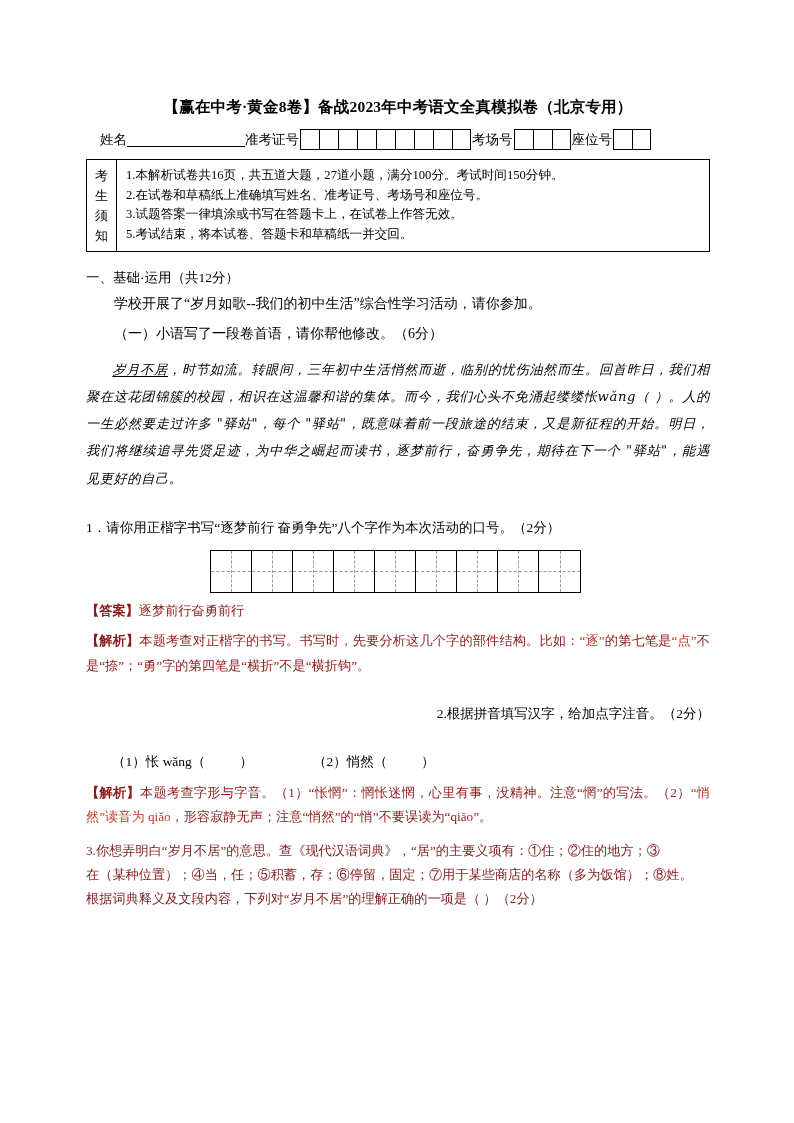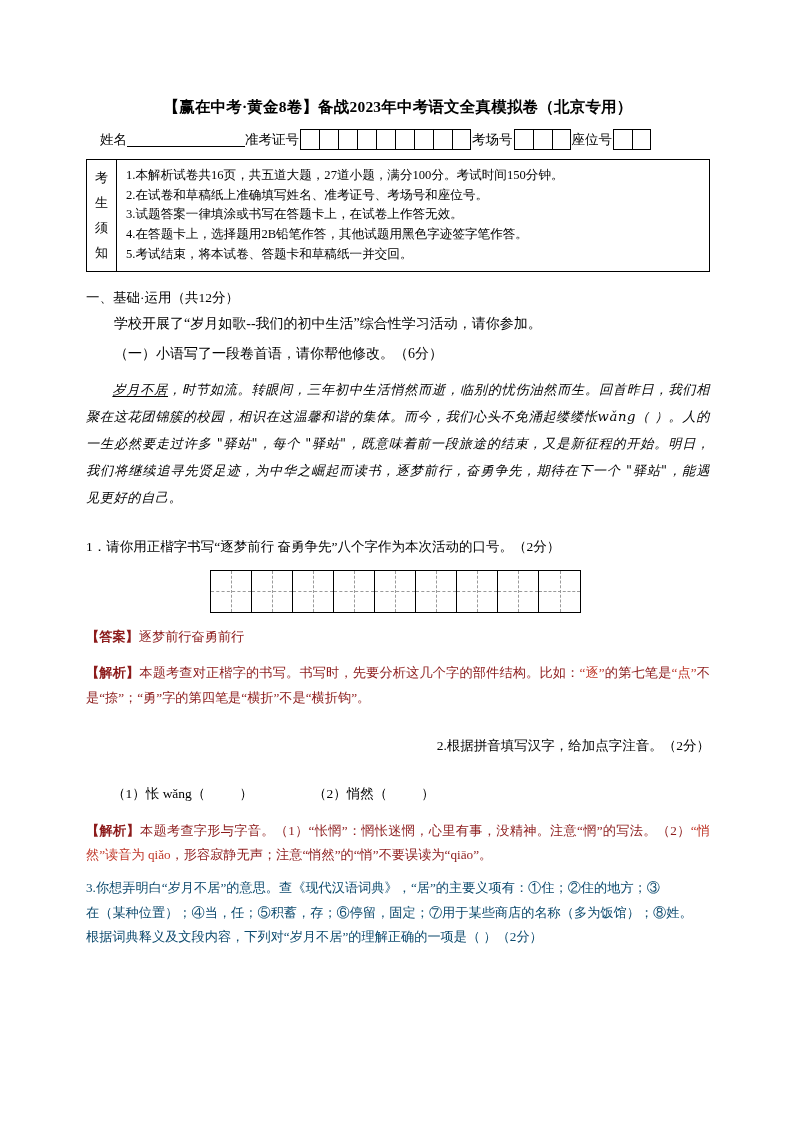--- a/index.html
+++ b/index.html
@@ -183,21 +183,21 @@
     top: 0; bottom: 0;
     left: 50%;
     border-left: 1px dashed #9a9a9a;
   }
 
   
   .ans {
     color: #8c1b1b;
     font-size: 13.2px;
     line-height: 1.85;
-    margin-top: 12px;
+    margin-top: 6px;
     text-align: justify;
   }
   .ans .tag { font-weight: bold; }
   .ans .hl { color: #c0392b; }
   .ans-tight { margin-top: 4px; }
   .gap { display: inline-block; width: 34px; }
   .gap-sm { display: inline-block; width: 26px; }
 </style>
 </head>
 <body>
@@ -239,21 +239,20 @@
       <div class="notice-side">
         <span>考</span>
         <span>生</span>
         <span>须</span>
         <span>知</span>
       </div>
       <div class="notice-body">
         <div class="line">1.本解析试卷共16页，共五道大题，27道小题，满分100分。考试时间150分钟。</div>
         <div class="line">2.在试卷和草稿纸上准确填写姓名、准考证号、考场号和座位号。</div>
         <div class="line">3.试题答案一律填涂或书写在答题卡上，在试卷上作答无效。</div>
-        <div class="line">4.在答题卡上，选择题用2B铅笔作答，其他试题用黑色字迹签字笔作答。</div>
         <div class="line">5.考试结束，将本试卷、答题卡和草稿纸一并交回。</div>
       </div>
     </div>
 
     <div class="sec-head">一、基础·运用（共12分）</div>
     <div class="para">学校开展了“岁月如歌--我们的初中生活”综合性学习活动，请你参加。</div>
     <div class="para">（一）小语写了一段卷首语，请你帮他修改。（6分）</div>
 
     <div class="cursive"><span class="uline">岁月不居</span><span>，时节如流。转眼间，三年初中生活悄然而逝，临别的忧伤油然而生。回首昨日，我们相聚在这花团锦簇的校园，相识在这温馨和谐的集体。而今，我们心头不免涌起缕缕怅wǎng（    ）。人的一生必然要走过许多 "驿站"，每个 "驿站"，既意味着前一段旅途的结束，又是新征程的开始。明日，我们将继续追寻先贤足迹，为中华之崛起而读书，逐梦前行，奋勇争先，期待在下一个 "驿站"，能遇见更好的自己。</span></div>
 
@@ -275,20 +274,20 @@
     <div class="ans"><span class="tag">【答案】</span><span>逐梦前行奋勇前行</span></div>
 
     <div class="ans"><span class="tag">【解析】</span><span>本题考查对正楷字的书写。书写时，先要分析这几个字的部件结构。比如：</span><span class="hl">“逐”</span><span>的第七笔是</span><span class="hl">“点”</span><span>不是“捺”；“勇”字的第四笔是“横折”不是“横折钩”。</span></div>
 
     <div class="qline indent1">2.根据拼音填写汉字，给加点字注音。（2分）</div>
     <div class="qline indent2"><span>（1）怅 wǎng（</span><span class="gap"></span><span>）</span><span class="gap"></span><span class="gap-sm"></span><span>（2）悄然（</span><span class="gap"></span><span>）</span></div>
 
 
     <div class="ans"><span class="tag">【解析】</span><span>本题考查字形与字音。（1）“怅惘”：惘怅迷惘，心里有事，没精神。注意“惘”的写法。（2）</span><span class="hl">“悄然”读音为 qiǎo</span><span>，形容寂静无声；注意“悄然”的“悄”不要误读为“qiāo”。</span></div>
 
-    <div class="ans ans-tight" style="color:#0c4a6e; margin-top:9px;">
+    <div class="ans ans-tight" style="color:#7f1d1d; margin-top:9px;">
       <div>3.你想弄明白“岁月不居”的意思。查《现代汉语词典》，“居”的主要义项有：①住；②住的地方；③</div>
       <div>在（某种位置）；④当，任；⑤积蓄，存；⑥停留，固定；⑦用于某些商店的名称（多为饭馆）；⑧姓。</div>
       <div>根据词典释义及文段内容，下列对“岁月不居”的理解正确的一项是（        ）（2分）</div>
     </div>
 
   </div>
 </div>
 
 </body></html>

